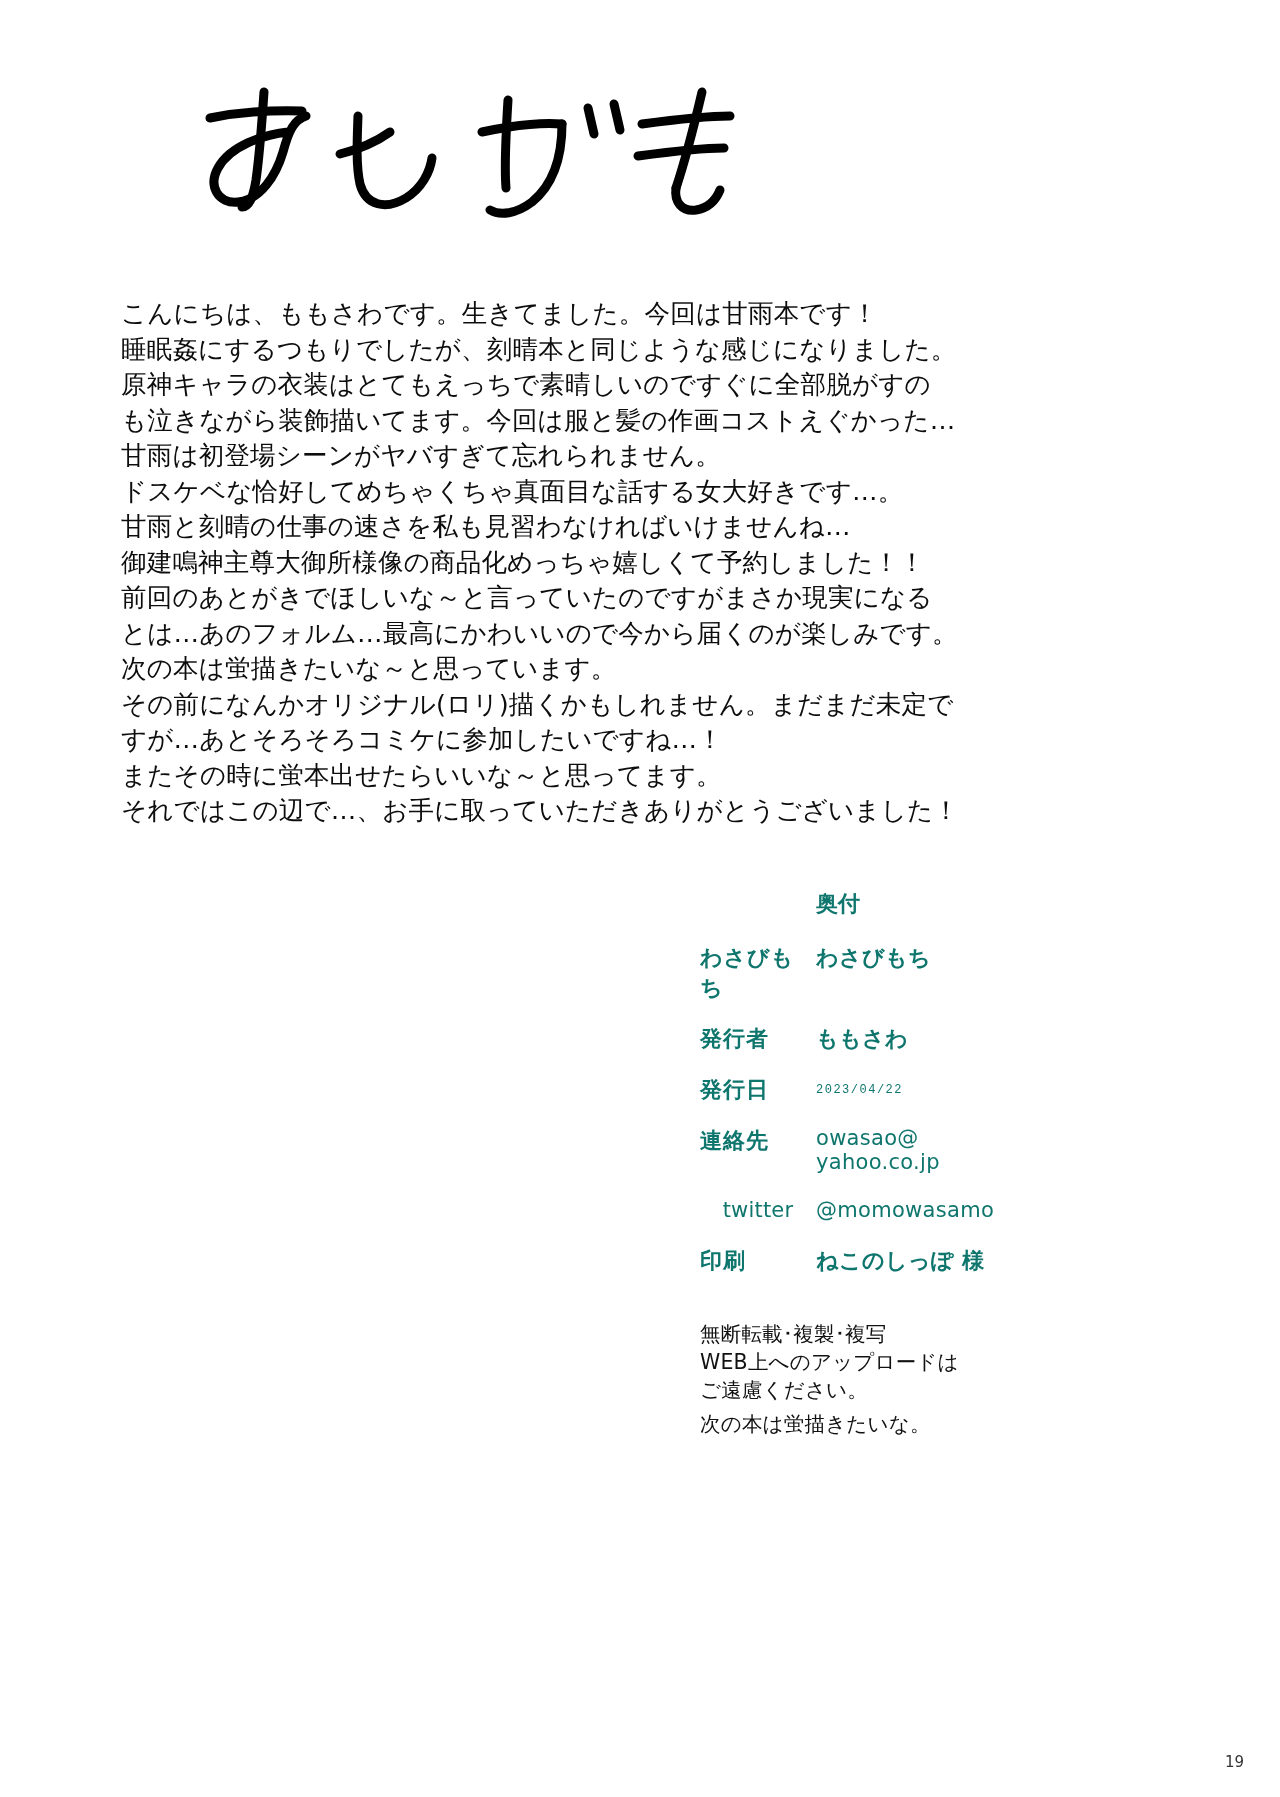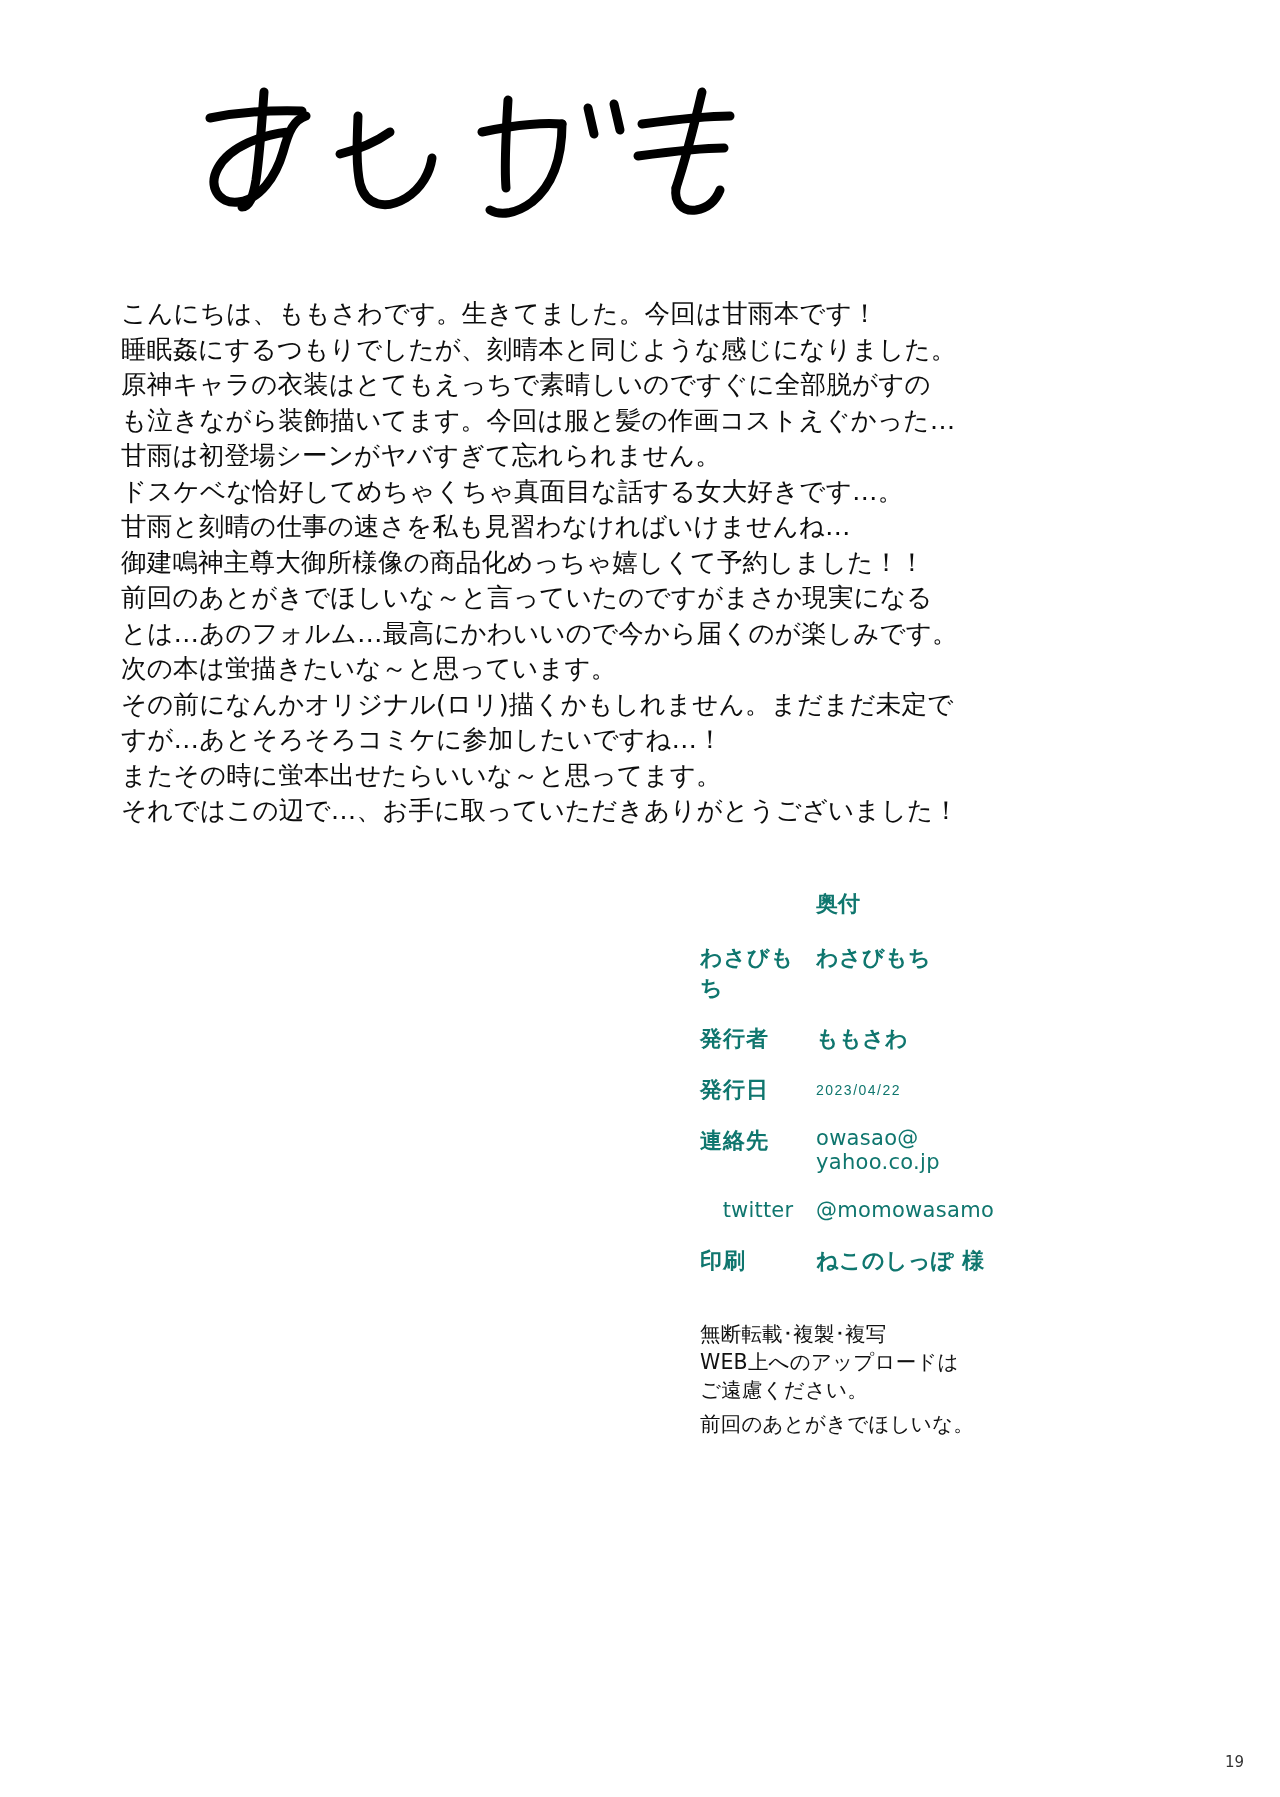--- a/index.html
+++ b/index.html
@@ -83,23 +83,23 @@
     font-weight: bold;
     letter-spacing: 1px;
   }
   .col-value {
     flex: 1 1 auto;
     font-weight: bold;
     letter-spacing: 0.5px;
     white-space: pre-line;
   }
   .col-value.mono {
-    font-family: Liberation Sans, sans-serif;
-    font-weight: normal;
-    font-size: 14px;
+    font-family: Liberation Mono, monospace;
+    font-weight: normal;
+    font-size: 12px;
     letter-spacing: 1.5px;
   }
   .col-value.mail {
     font-family: "DejaVu Sans", sans-serif;
     font-weight: normal;
     font-size: 21px;
     line-height: 24px;
     letter-spacing: 0.3px;
   }
   .col-value.handle {
@@ -230,16 +230,16 @@
   <div class="col-row">
     <div class="col-label">印刷</div>
     <div class="col-value">ねこのしっぽ 様</div>
   </div>
 </div>
 
 <div id="notice">
   <p>無断転載･複製･複写</p>
   <p>WEB上へのアップロードは</p>
   <p>ご遠慮ください。</p>
-  <p class="last">前回のあとがきでほしいな。</p>
+  <p class="last">次の本は蛍描きたいな。</p>
 </div>
 
 <div id="page-number">19</div>
 
 </body></html>

